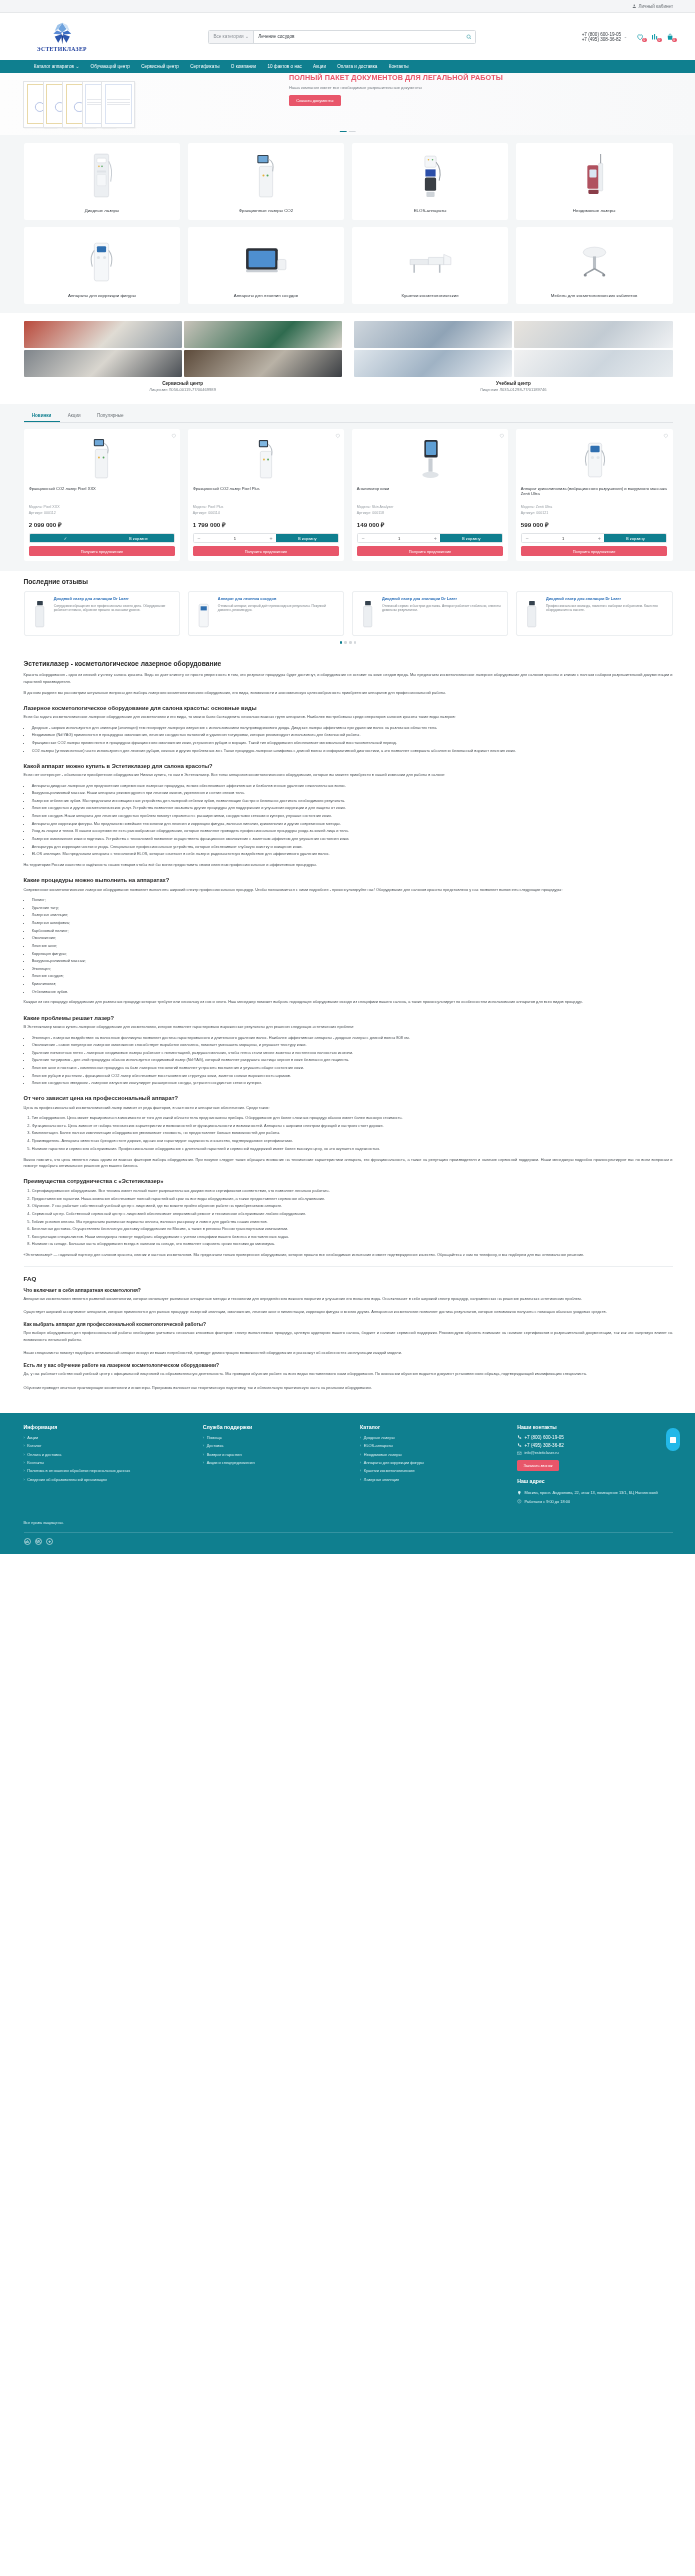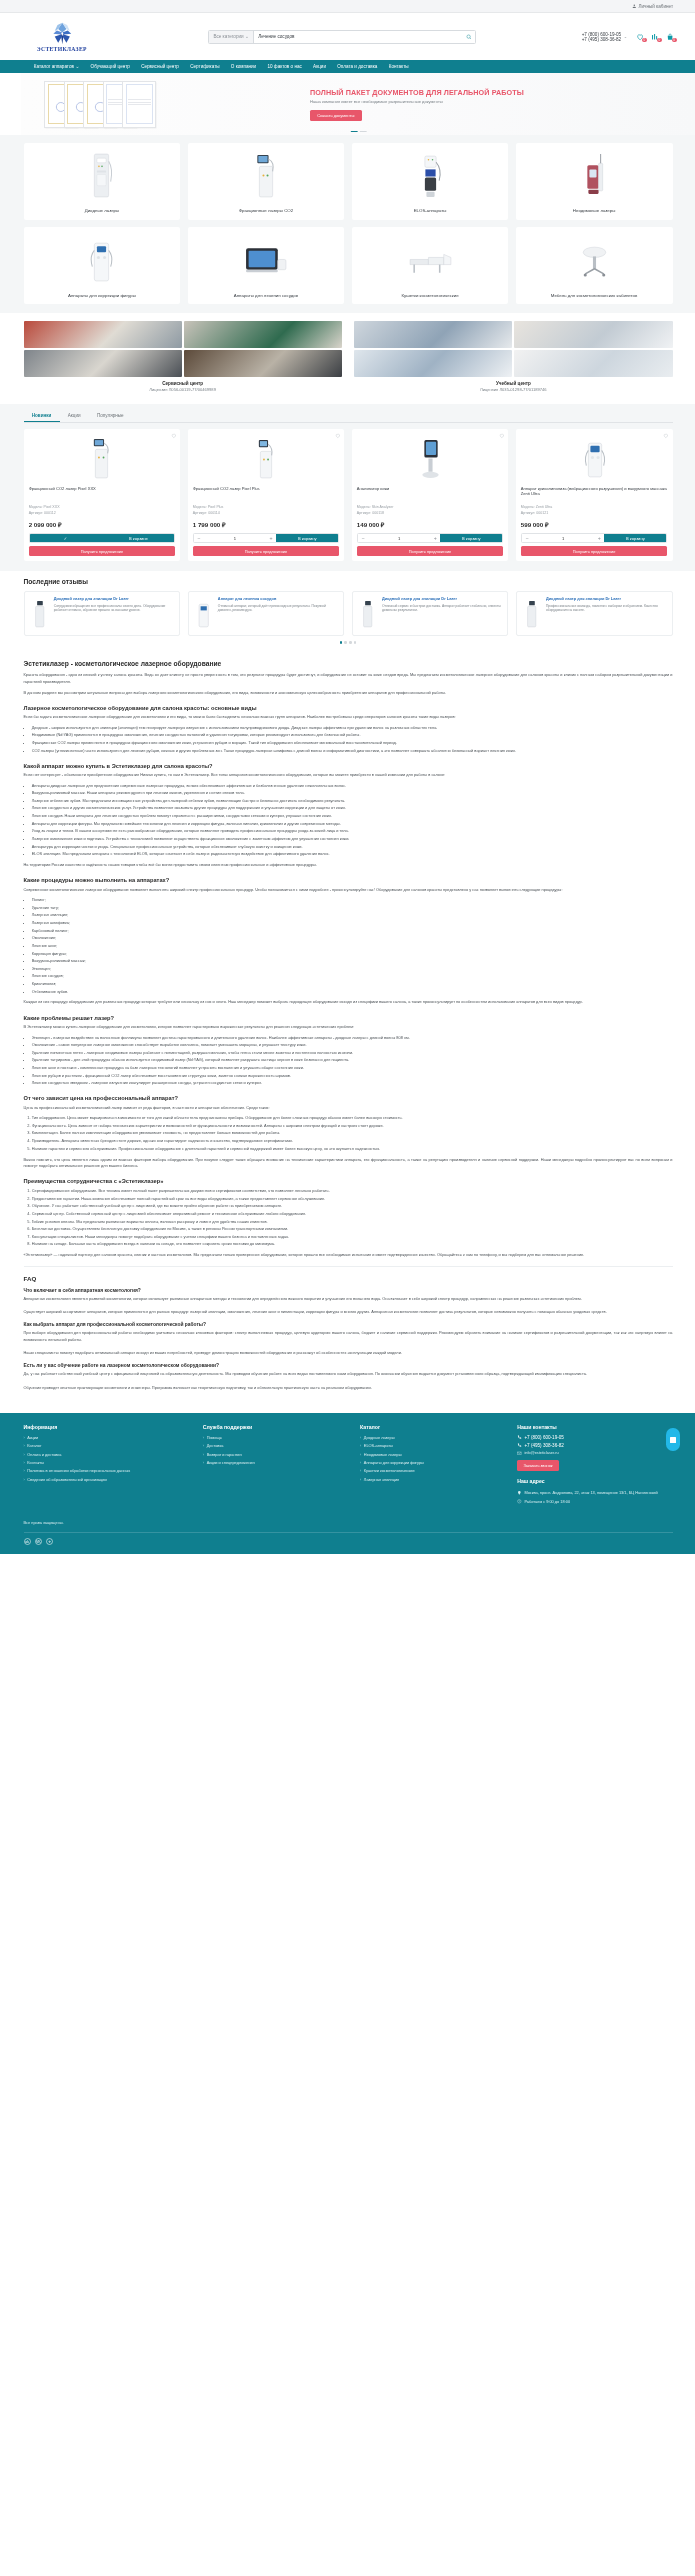--- a/index.html
+++ b/index.html
@@ -39,21 +39,21 @@
   .hic { position:relative; width:8.2px; height:8.2px; }
   .hic svg { width:8.2px; height:8.2px; }
   .badge { position:absolute; bottom:-1.5px; right:-2.1px; background:#e8566a; color:#fff; font-size:3.1px; width:4.6px; height:4.6px; border-radius:50%; display:flex; align-items:center; justify-content:center; line-height:1;}
 
   
   .nav { background:#0f7f8f; height: 13px; }
   .nav-inner { width:649px; margin:0 auto; display:flex; align-items:center; height:100%; gap: 11.3px; padding-left: 10.3px;}
   .nav a { color:#fff; font-size:4.6px; text-decoration:none; display:flex; align-items:center; gap:1.5px; white-space:nowrap;}
 
   
-  .hero { height: 62px; background: linear-gradient(90deg,#fdfdfd 0%, #fbfbfc 55%, #f7f8f9 100%); display:flex; align-items:center; position:relative; overflow:hidden;margin-left:21px; }
+  .hero { height: 62px; background: linear-gradient(90deg,#fdfdfd 0%, #fbfbfc 55%, #f7f8f9 100%); display:flex; position:relative; overflow:hidden; }
   .hero-imgs { width: 289px; height: 100%; position:relative; padding-left:23px; display:flex; align-items:center; }
   .cert { width: 34px; height: 47px; background:#fff; border:0.5px solid #e3e5e8; box-shadow: 0.5px 0.5px 1.5px rgba(0,0,0,.09); position:relative; margin-right:-14.4px;}
   .cert .c-inner { position:absolute; inset:2.6px; border:0.5px solid #e9d9a8; }
   .cert .c-seal { position:absolute; left:50%; top:44%; transform:translateX(-50%); width:10.3px; height:10.3px; border-radius:50%; border:1px solid #b9c6e8; }
   .cert .c-line { height:1px; background:#e6e8ec; margin: 1.5px 4.1px; }
   .cert.doc { background:#fff; }
   .cert.doc .c-inner { border-color:#dbe3f2; }
   .hero-text { flex:1; padding-right:20.6px; }
   .hero-text h2 { color:#e8566a; font-size:7.2px; font-weight:700; line-height:1.25; letter-spacing:0.1px;}
   .hero-text p { color:#7b8288; font-size:4.1px; margin-top:2.6px; line-height:1.4;}

